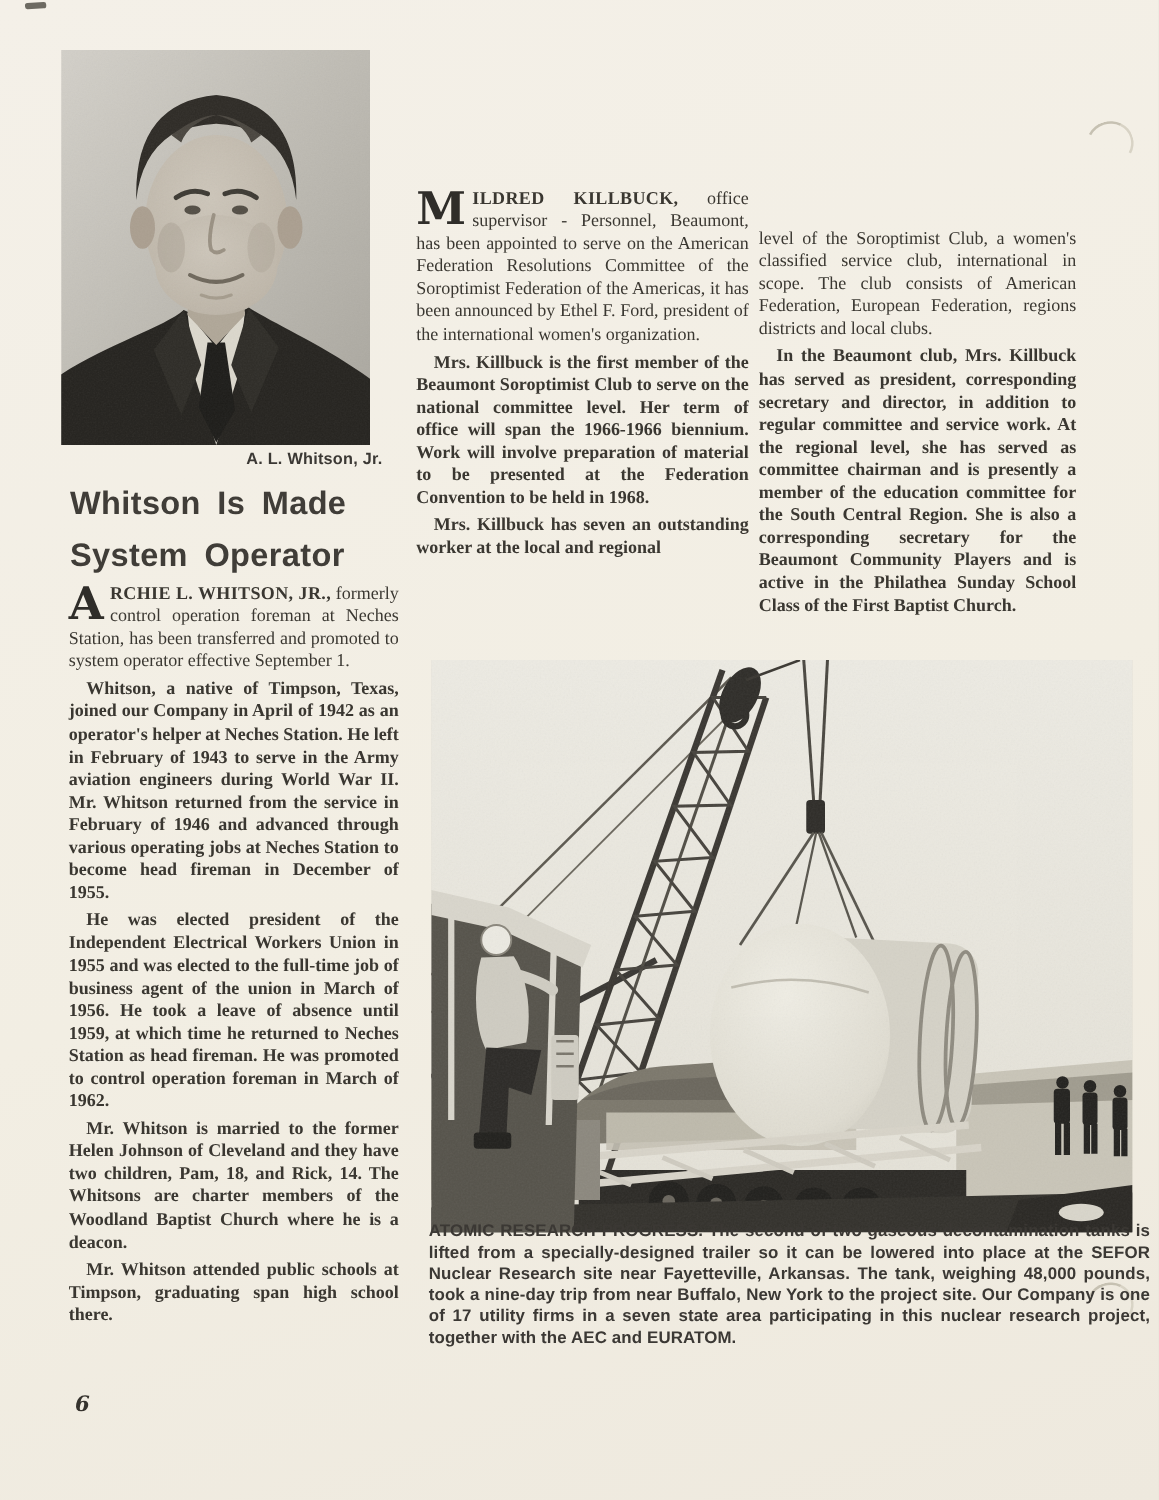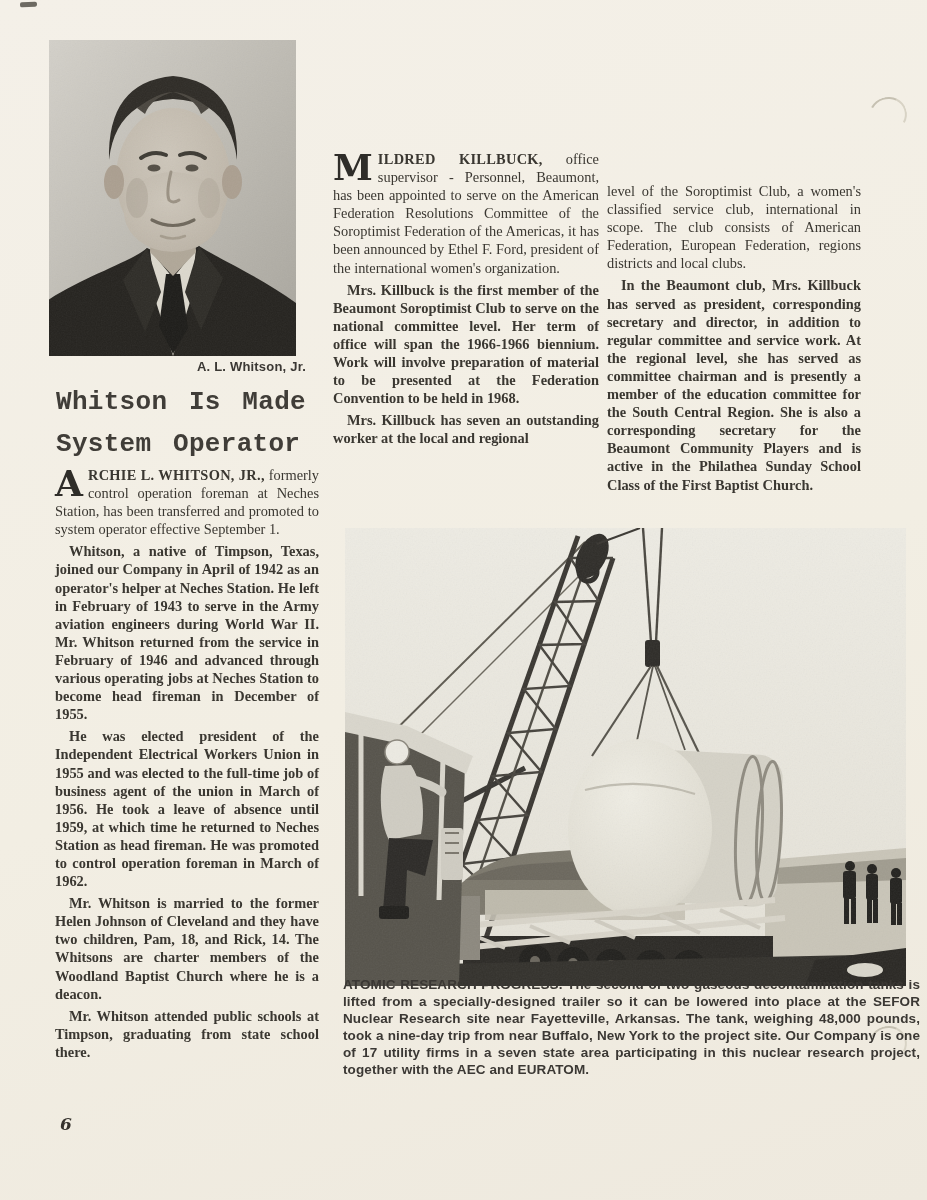--- a/index.html
+++ b/index.html
@@ -29,21 +29,21 @@
     position:absolute;left:331px;top:964px;width:577px;margin:12px;
     font:bold 13.5px/17px "Liberation Sans",sans-serif;color:#3b3834;
     text-align:justify;letter-spacing:.1px;
   }
   .photo-caption b{font-weight:bold;}
   
   .kb-headline{position:absolute;left:338px;top:34px;margin:0;
     font-family:"DejaVu Serif",serif;font-weight:600;font-size:30px;line-height:50px;
     color:#403d38;word-spacing:.3em;letter-spacing:.5px;}
   .wh-headline{position:absolute;left:56px;top:381px;margin:0;
-    font-family:Liberation Mono, monospace;font-weight:600;font-size:26px;line-height:42px;
+    font-family:Liberation Sans, sans-serif;font-weight:600;font-size:26px;line-height:42px;
     color:#403d38;word-spacing:.22em;letter-spacing:.3px;}
   
   .col{position:absolute;font-size:14.4px;line-height:18.1px;text-align:justify;color:#3a3731;}
   .col p{margin:0;}
   .col p + p{margin-top:4px;text-indent:14px;font-weight:bold;}
   .wh-body{left:55px;top:466px;width:264px;}
   .kb-col1{left:333px;top:150px;width:266px;}
   .kb-col2{left:607px;top:150px;width:254px;margin-top:32px;}
   .dropcap{float:left;font-family:"DejaVu Serif",serif;font-weight:600;
     font-size:36px;line-height:29px;margin:3px 5px 0 0;color:#2f2d29;}
@@ -122,21 +122,21 @@
   <h2 class="wh-headline">
     <div>Whitson Is Made</div>
     <div>System Operator</div>
   </h2>
 
   <div class="col wh-body">
     <p><span class="dropcap">A</span><span class="lead-bold">RCHIE L. WHITSON, JR.,</span><span> formerly control operation foreman at Neches Station, has been transferred and promoted to system operator effective September 1.</span></p>
     <p>Whitson, a native of Timpson, Texas, joined our Company in April of 1942 as an operator's helper at Neches Station. He left in February of 1943 to serve in the Army aviation engineers during World War II. Mr. Whitson returned from the service in February of 1946 and advanced through various operating jobs at Neches Station to become head fireman in December of 1955.</p>
     <p>He was elected president of the Independent Electrical Workers Union in 1955 and was elected to the full-time job of business agent of the union in March of 1956. He took a leave of absence until 1959, at which time he returned to Neches Station as head fireman. He was promoted to control operation foreman in March of 1962.</p>
     <p>Mr. Whitson is married to the former Helen Johnson of Cleveland and they have two children, Pam, 18, and Rick, 14. The Whitsons are charter members of the Woodland Baptist Church where he is a deacon.</p>
-    <p>Mr. Whitson attended public schools at Timpson, graduating from state school there.</p>
+    <p>Mr. Whitson attended public schools at Timpson, graduating span high school there.</p>
   </div>
 
   <div class="pageno">6</div>
 
 
   <div class="col kb-col1">
     <p><span class="dropcap">M</span><span class="lead-bold">ILDRED KILLBUCK,</span><span> office supervisor - Personnel, Beaumont, has been appointed to serve on the American Federation Resolutions Committee of the Soroptimist Federation of the Americas, it has been announced by Ethel F. Ford, president of the international women's organization.</span></p>
     <p>Mrs. Killbuck is the first member of the Beaumont Soroptimist Club to serve on the national committee level. Her term of office will span the 1966-1966 biennium. Work will involve preparation of material to be presented at the Federation Convention to be held in 1968.</p>
     <p>Mrs. Killbuck has seven an outstanding worker at the local and regional</p>
   </div>

